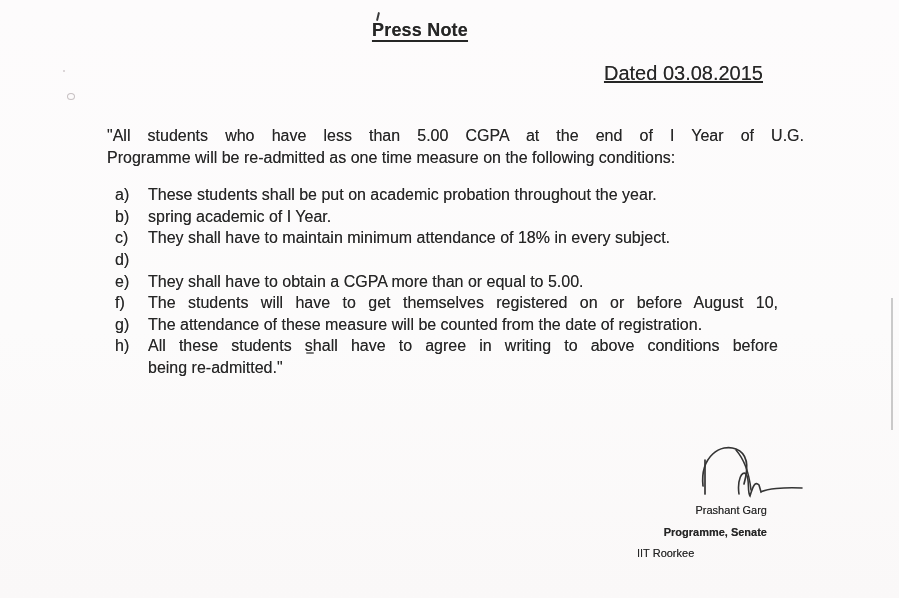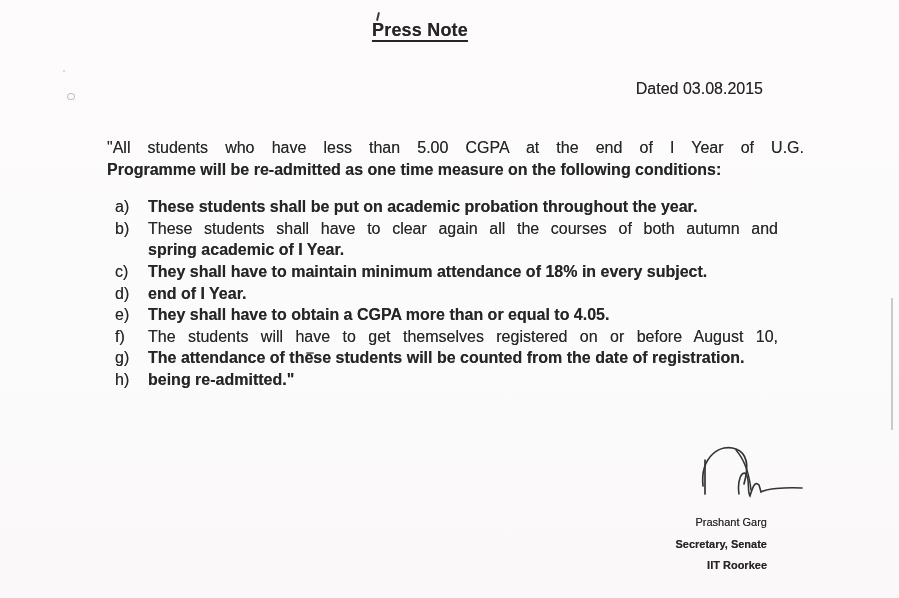--- a/index.html
+++ b/index.html
@@ -6,65 +6,66 @@
     margin: 0; padding: 0;
     width: 899px; height: 598px;
     overflow: hidden;
   }
   body {
     position: relative;
     background: linear-gradient(180deg, #fdfbfc 0%, #fcfbfb 55%, #faf8f8 100%);
     font-family: "Liberation Sans", sans-serif;
     color: #262626;
   }
-  .ink { text-shadow: 0 0 0.35px rgba(20,20,20,0.55); margin-top: 12px; }
+  .ink { text-shadow: 0 0 0.35px rgba(20,20,20,0.55); }
 
   .title-wrap {
     position: absolute; top: 20px; left: 0; width: 840px;
     text-align: center;
   }
   .title {
     font-size: 18px; font-weight: bold;
     text-decoration: underline;
     text-decoration-thickness: 2px;
     text-underline-offset: 4px;
     letter-spacing: 0.2px;
   }
 
   .date-wrap {
-    position: absolute; top: 68px; right: 136px;
-    font-size: 16px;
+    position: absolute; top: 62px; right: 136px;
+    font-size: 20px;
+    text-decoration: underline;
   }
 
   .content {
     position: absolute; top: 125px; left: 107px; width: 697px;
     font-size: 16px; line-height: 21.6px;
   }
-  .wrapline { white-space: normal; font-weight: bold; }
+  .wrapline { white-space: normal; }
   .stretch {
     white-space: normal;
     text-align: justify;
     text-align-last: justify;
   }
 
   .cond-list { margin-top: 16px; margin-left: 8px; }
   .cond-row { display: flex; }
   .cond-label { width: 33px; flex: none; }
   .cond-text { width: 630px; flex: none; }
 
   .sig-svg { position: absolute; left: 693px; top: 440px; }
 
   .sig-block {
     position: absolute; top: 500px; left: 637px; width: 130px;
     font-size: 11px; line-height: 21.5px;
     text-align: right;
   }
   .sig-name { font-weight: normal; }
   .sig-role { font-weight: bold; }
-  .sig-role-last { text-align: right; font-weight: bold; }
+  .sig-role-last { text-align: left; font-weight: normal; }
 
   
   .artifact { position: absolute; pointer-events: none; }
   .a-title-tick { left: 377px; top: 12px; width: 2px; height: 9px; background:#3a3a3a; transform: rotate(14deg); border-radius: 1px; }
   .a-speck { left: 67px; top: 93px; width: 6px; height: 5px; border: 1px solid #9a8f93; border-radius: 50%; opacity: .55; }
   .a-speck2 { left: 63px; top: 70px; width: 2px; height: 2px; background: #b3a8ac; border-radius: 50%; opacity: .6; }
   .a-dash { left: 306px; top: 352px; width: 8px; height: 2px; background: #4d4d4d; opacity: .75; border-radius: 1px; }
   .a-edge { left: 891px; top: 298px; width: 2px; height: 132px; background: #8f8f8f; opacity: .45; }
 </style>
 </head>
@@ -88,80 +89,79 @@
     <div class="cond-row">
       <div class="cond-label">a)</div>
       <div class="cond-text">
         <div class="wrapline">These students shall be put on academic probation throughout the year.</div>
       </div>
     </div>
 
     <div class="cond-row">
       <div class="cond-label">b)</div>
       <div class="cond-text">
-        <div class="stretch">These students shall have to clear again all the courses of both autumn and</div>
         <div class="wrapline">spring academic of I Year.</div>
       </div>
     </div>
 
     <div class="cond-row">
       <div class="cond-label">c)</div>
       <div class="cond-text">
         <div class="wrapline">They shall have to maintain minimum attendance of 18% in every subject.</div>
       </div>
     </div>
 
     <div class="cond-row">
       <div class="cond-label">d)</div>
       <div class="cond-text">
-        <div class="wrapline">end of I Year.</div>
       </div>
     </div>
 
     <div class="cond-row">
       <div class="cond-label">e)</div>
       <div class="cond-text">
-        <div class="wrapline">They shall have to obtain a CGPA more than or equal to 4.05.</div>
+        <div class="wrapline">They shall have to obtain a CGPA more than or equal to 5.00.</div>
       </div>
     </div>
 
     <div class="cond-row">
       <div class="cond-label">f)</div>
       <div class="cond-text">
         <div class="stretch">The students will have to get themselves registered on or before August 10,</div>
       </div>
     </div>
 
     <div class="cond-row">
       <div class="cond-label">g)</div>
       <div class="cond-text">
-        <div class="wrapline">The attendance of these students will be counted from the date of registration.</div>
+        <div class="wrapline">The attendance of these measure will be counted from the date of registration.</div>
       </div>
     </div>
 
     <div class="cond-row">
       <div class="cond-label">h)</div>
       <div class="cond-text">
+        <div class="stretch">All these students shall have to agree in writing to above conditions before</div>
         <div class="wrapline">being re-admitted."</div>
       </div>
     </div>
 
   </div>
 </div>
 
 <svg class="sig-svg" width="115" height="62" viewBox="0 0 115 62" fill="none">
   <path d="M10 46 C7 16 28 3 43 9 C56 14 55 30 51 44" stroke="#343434" stroke-width="1.7" stroke-linecap="round" fill="none"></path>
   <path d="M12 20 L12 54" stroke="#343434" stroke-width="1.7" stroke-linecap="round" fill="none"></path>
   <path d="M43 10 C50 18 56 32 58 50" stroke="#343434" stroke-width="1.5" stroke-linecap="round" fill="none"></path>
   <path d="M46 54 C44 40 49 30 53 34 C57 38 54 52 57 56 C60 46 62 41 66 45 L68 52 C73 49 90 47 109 48" stroke="#343434" stroke-width="1.6" stroke-linecap="round" fill="none"></path>
 </svg>
 
 <div class="sig-block ink">
   <div class="sig-name">Prashant Garg</div>
-  <div class="sig-role">Secretary, Senate</div>
+  <div class="sig-role">Programme, Senate</div>
   <div class="sig-role-last">IIT Roorkee</div>
 </div>
 
 <div class="artifact a-title-tick"></div>
 <div class="artifact a-speck"></div>
 <div class="artifact a-speck2"></div>
 <div class="artifact a-dash"></div>
 <div class="artifact a-edge"></div>
 
 </body></html>

